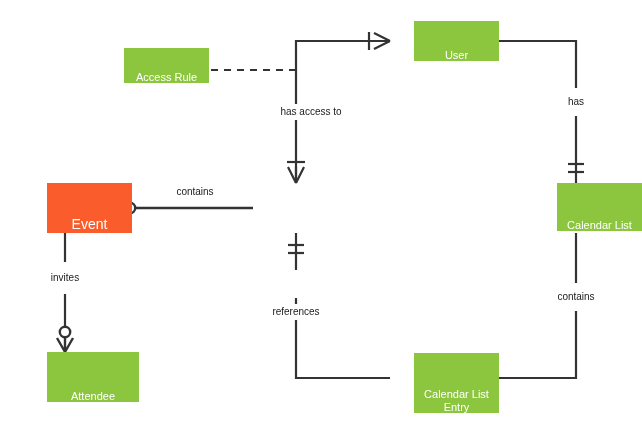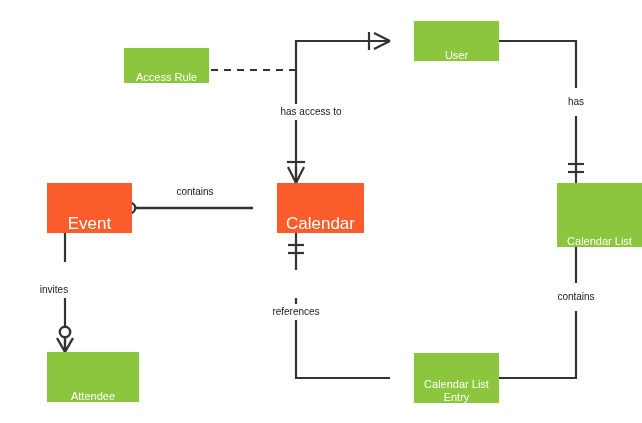--- a/index.html
+++ b/index.html
@@ -38,21 +38,21 @@
   .entity-green {
     background: #8cc63f;
   }
   .entity-orange {
     background: #fa5c2b;
   }
   .entity-label-small {
     font-size: 11px;
   }
   .entity-label-large {
-    font-size: 17px;
+    font-size: 14px;
   }
   .edge-label {
     position: absolute;
     font-size: 10px;
     color: #1a1a1a;
     background: #ffffff;
     white-space: nowrap;
     padding: 0 4px;
     line-height: 16px;
   }
@@ -123,45 +123,42 @@
   </svg>
 
   <div class="entity-box entity-green entity-label-small" style="left:100px; top:48px; width:85px; height:35px;">
     <span>Access Rule</span>
   </div>
 
   <div class="entity-box entity-green entity-label-small" style="left:390px; top:21px; width:85px; height:40px;">
     <span>User</span>
   </div>
 
-  <div class="entity-box entity-green entity-label-small" style="left:533px; top:183px; width:85px; height:64px;">
+  <div class="entity-box entity-green entity-label-small" style="left:533px; top:183px; width:85px; height:48px;">
     <span>Calendar List</span>
   </div>
 
   <div class="entity-box entity-orange entity-label-large" style="left:23px; top:183px; width:85px; height:50px;">
     <span>Event</span>
   </div>
 
-  <div class="entity-box entity-orange entity-label-large" style="left:253px; top:183px; width:87px; height:50px;">
-    <span>Calendar</span>
-  </div>
 
   <div class="entity-box entity-green entity-label-small" style="left:23px; top:352px; width:92px; height:50px;">
     <span>Attendee</span>
   </div>
 
-  <div class="entity-box entity-green entity-label-small" style="left:390px; top:353px; width:85px; height:50px; padding:0 6px;">
+  <div class="entity-box entity-green entity-label-small" style="left:390px; top:353px; width:85px; height:60px; padding:0 6px;">
     <span>Calendar List Entry</span>
   </div>
 
   <div class="edge-label" style="left:296px; top:112px; transform:translate(-50%,-50%);margin-left:15px;">has access to</div>
 
   <div class="edge-label" style="left:195px; top:192px; transform:translate(-50%,-50%);">contains</div>
 
-  <div class="edge-label" style="left:54px; top:278px; transform:translate(-50%,-50%);margin-top:12px;">invites</div>
+  <div class="edge-label" style="left:65px; top:278px; transform:translate(-50%,-50%);">invites</div>
 
   <div class="edge-label" style="left:296px; top:284px; transform:translate(-50%,-50%);margin-top:28px;">references</div>
 
   <div class="edge-label" style="left:576px; top:102px; transform:translate(-50%,-50%);">has</div>
 
   <div class="edge-label" style="left:576px; top:297px; transform:translate(-50%,-50%);">contains</div>
 
 </div>
 
 </body></html>

